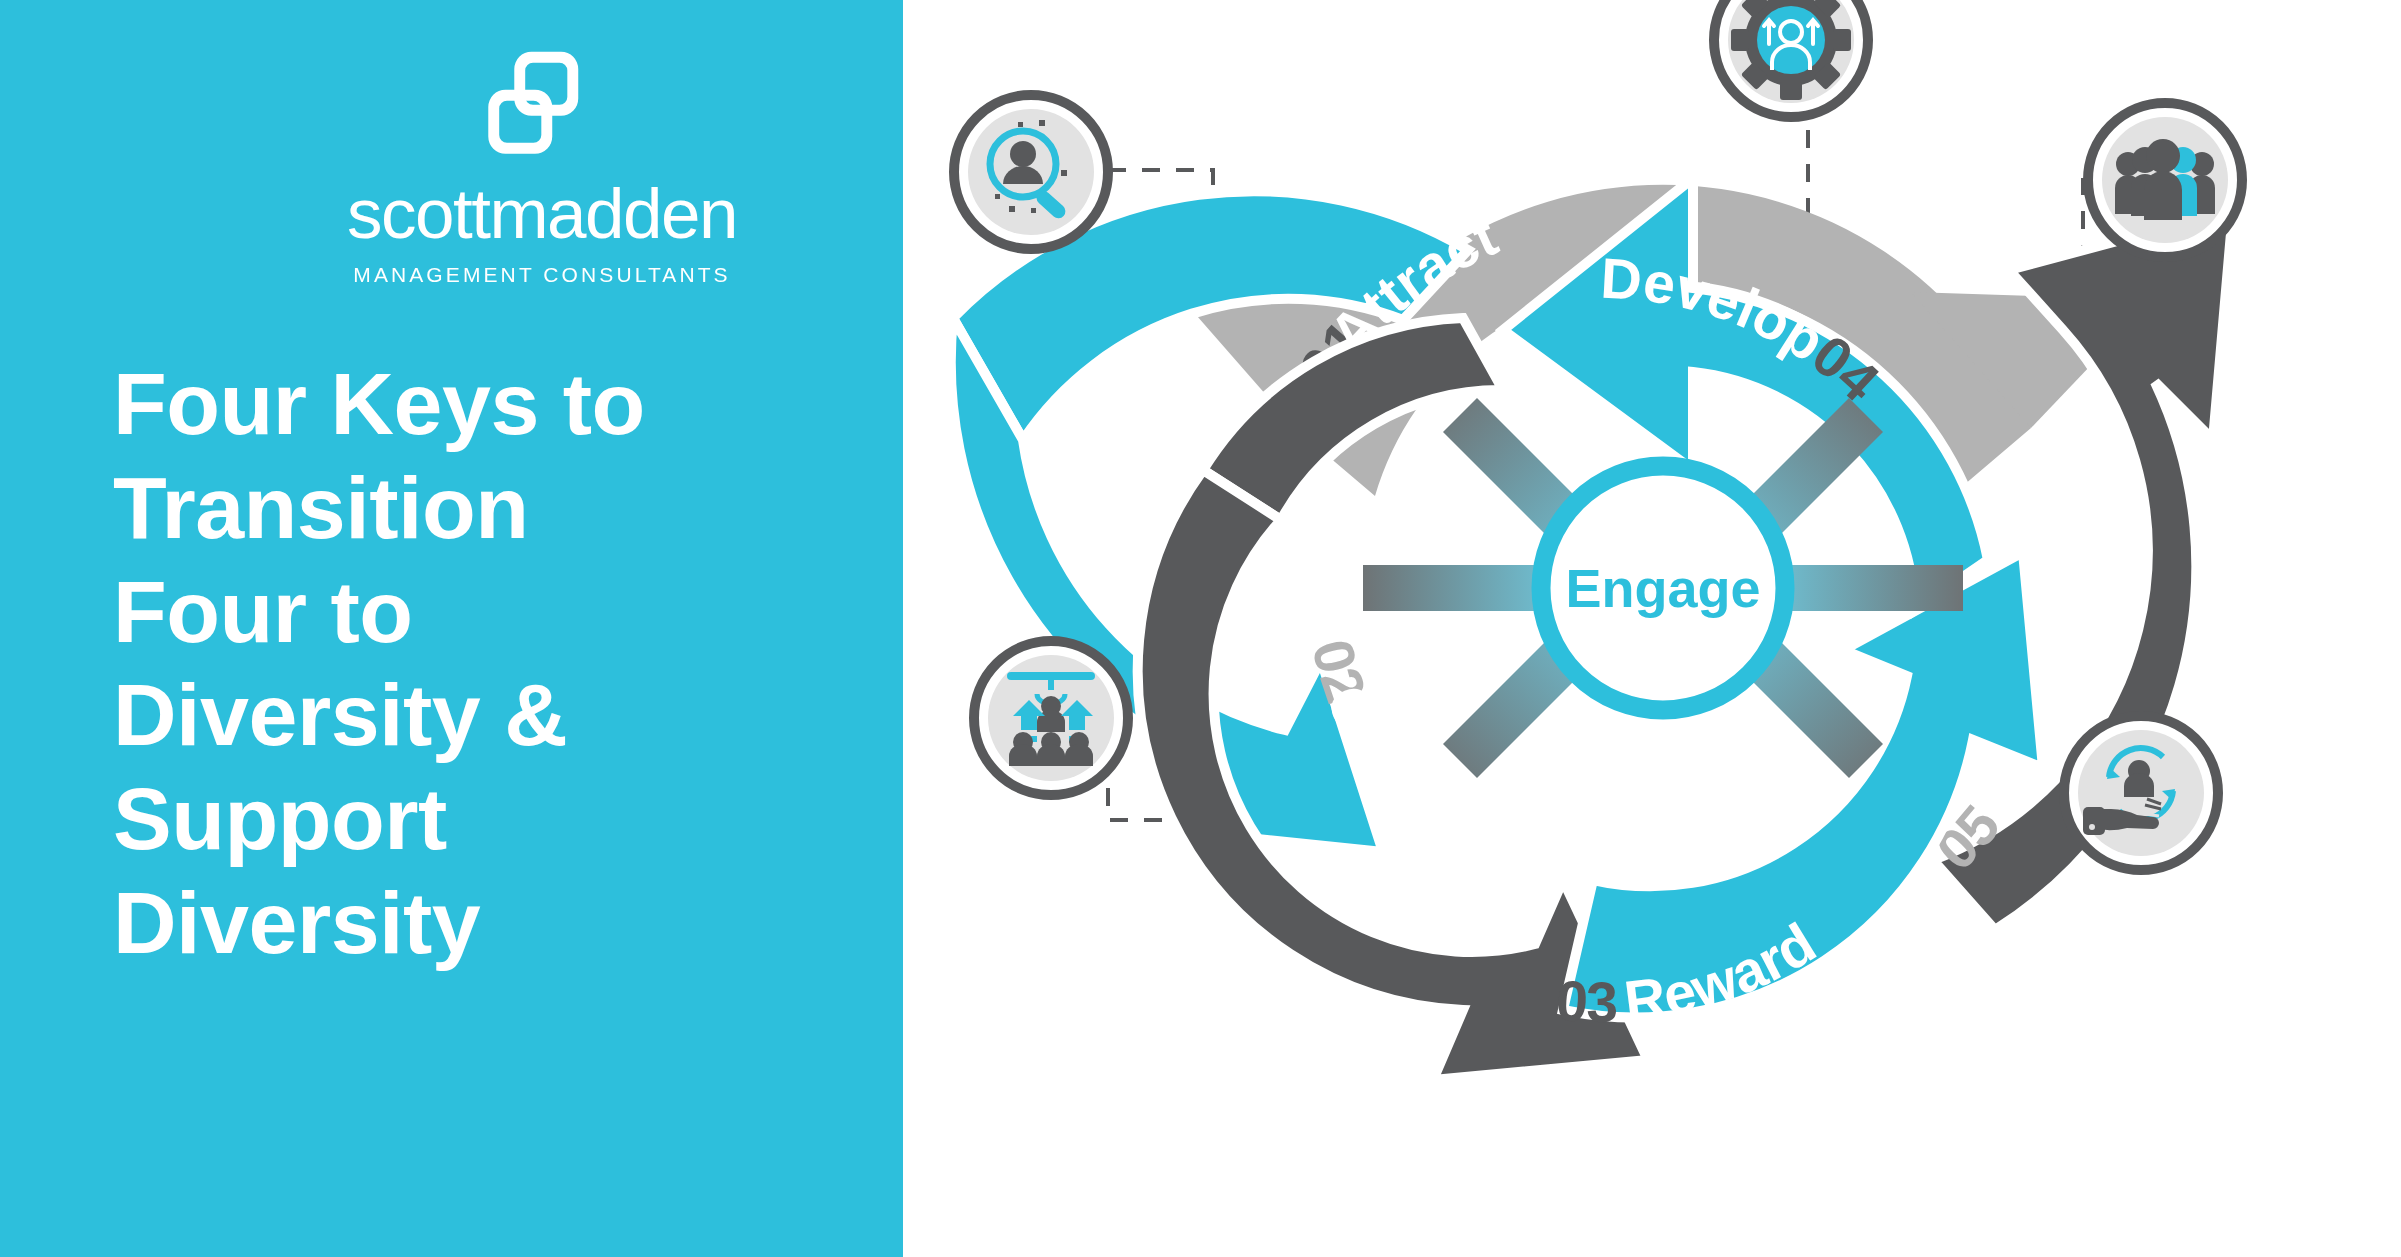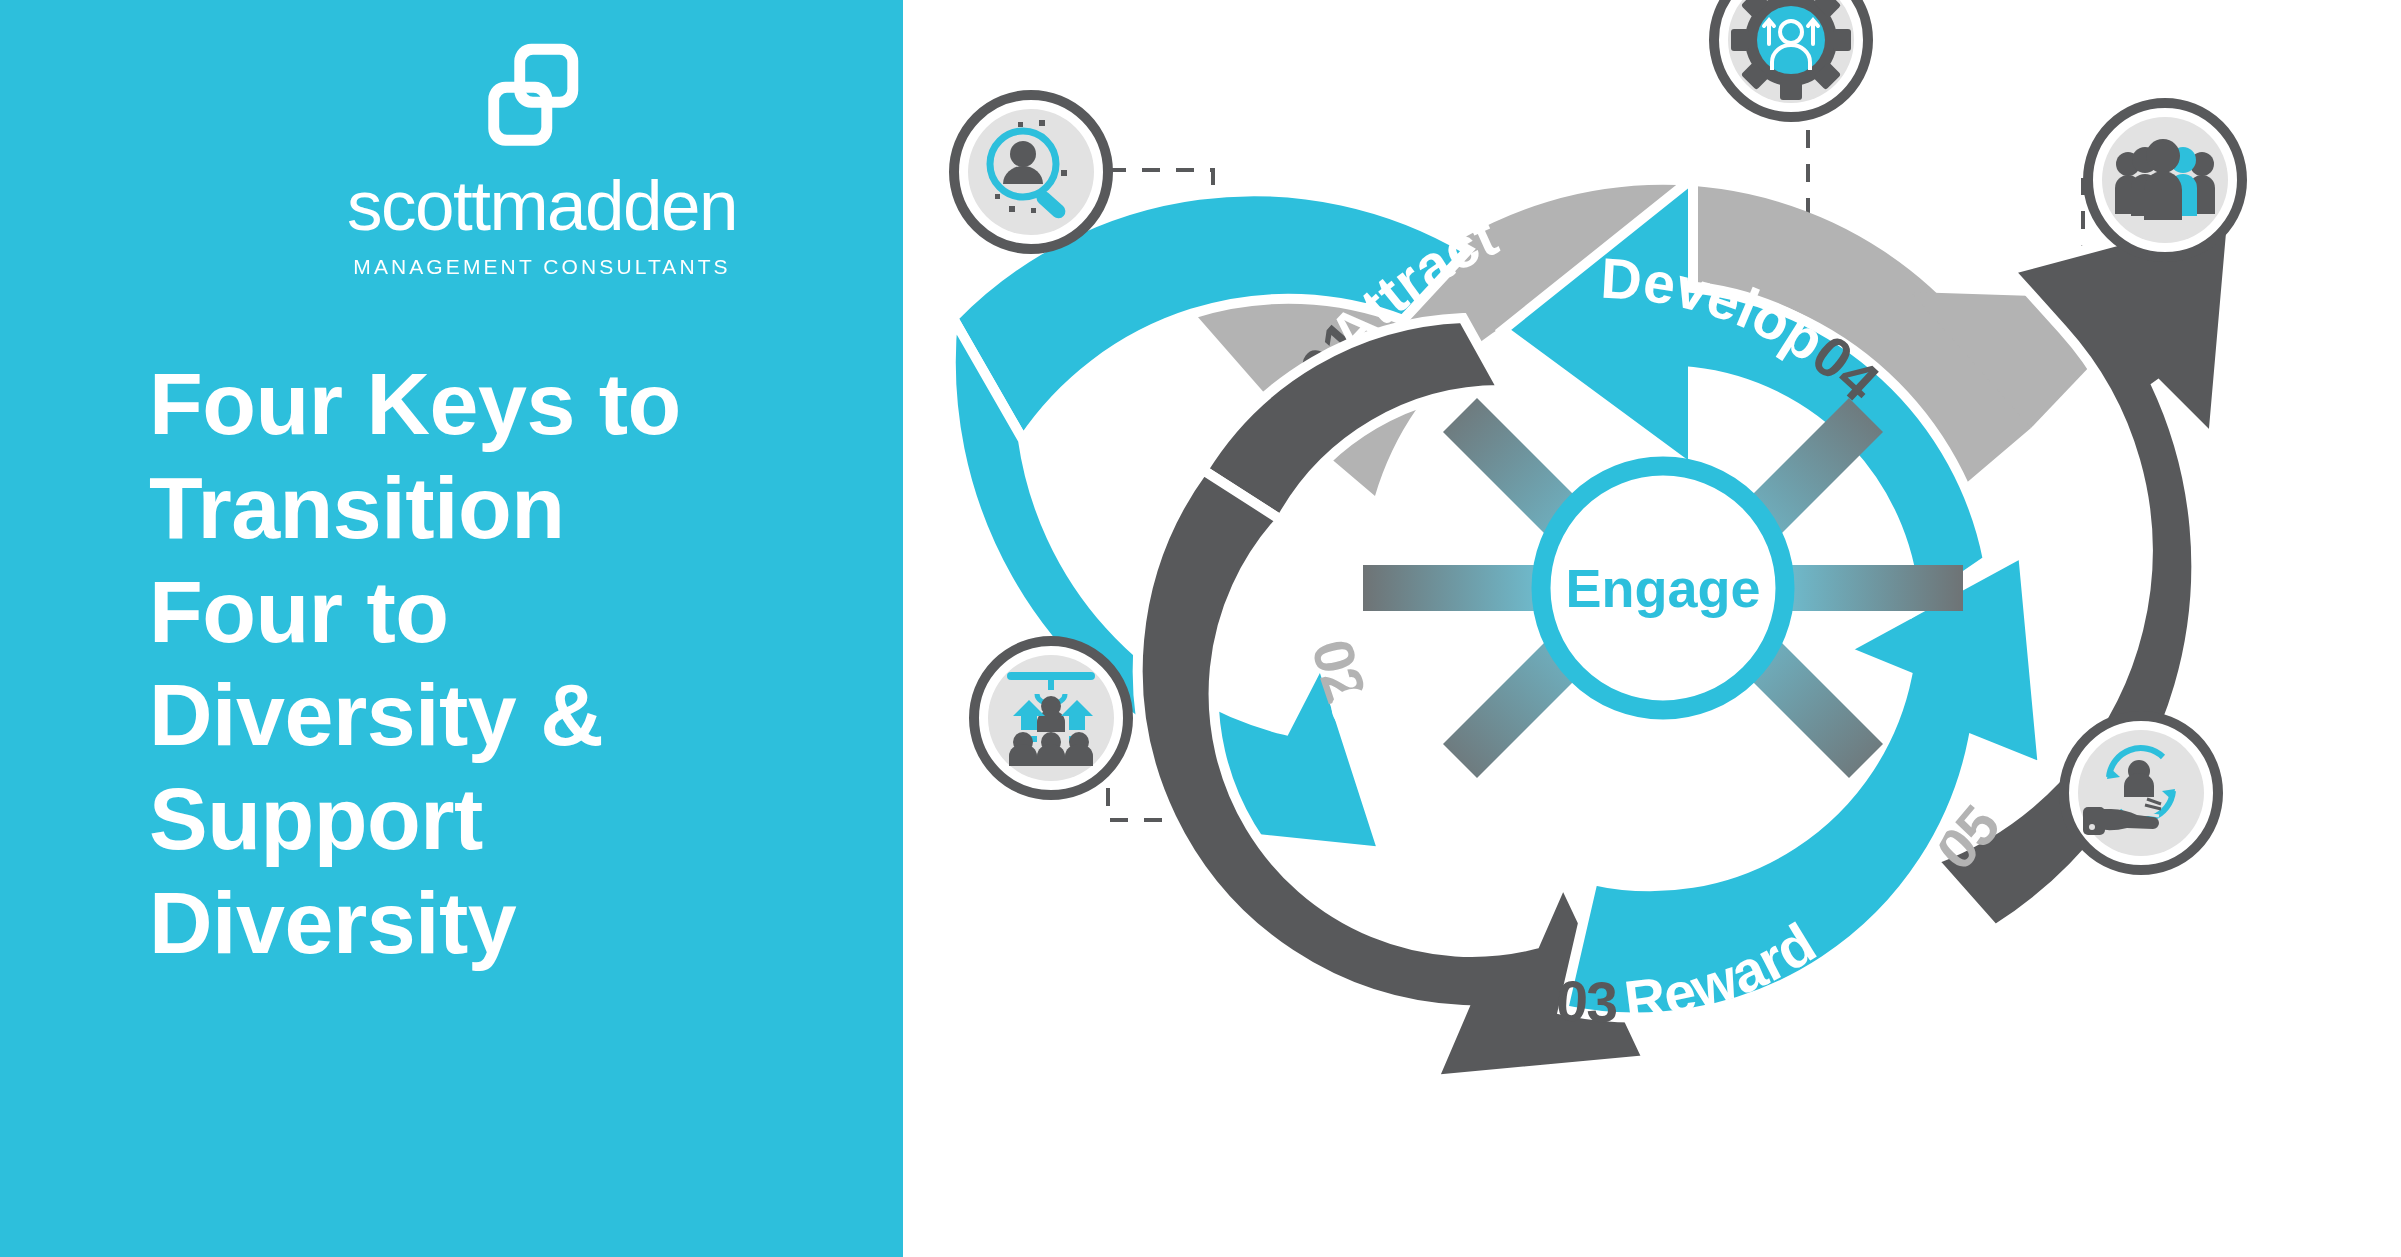--- a/index.html
+++ b/index.html
@@ -1,25 +1,25 @@
 <!DOCTYPE html>
 <html><head>
 <meta charset="utf-8">
 <style>
   html,body{margin:0;padding:0;background:#fff;}
   body{width:2401px;height:1257px;overflow:hidden;font-family:"Liberation Sans",sans-serif;}
   .page{position:relative;width:2401px;height:1257px;background:#ffffff;}
 
   
   .left-panel{position:absolute;left:0;top:0;width:903px;height:1257px;background:#2DBFDC;}
-  .logo-block{position:absolute;left:0;top:40px;width:1084px;text-align:center;}
+  .logo-block{position:absolute;left:0;top:48px;width:1084px;text-align:center;}
   .logo-mark{display:block;margin:0 auto;}
   .logo-word{display:block;margin-top:10px;font-size:71px;font-weight:400;color:#ffffff;letter-spacing:-1.5px;line-height:1;}
   .logo-sub{display:block;margin-top:14px;font-size:21px;font-weight:400;color:#ffffff;letter-spacing:3.1px;}
-  .headline{position:absolute;left:113px;top:352px;width:740px;color:#ffffff;font-size:88px;font-weight:bold;line-height:1.18;letter-spacing:-0.5px;margin-left:36px;}
+  .headline{position:absolute;left:113px;top:352px;width:740px;color:#ffffff;font-size:88px;font-weight:bold;line-height:1.18;letter-spacing:-0.5px;}
 
   
   .diagram{position:absolute;left:903px;top:0;width:1498px;height:1257px;}
   .diagram svg{display:block;width:1498px;height:1257px;}
 
   .lbl{font-family:"Liberation Sans",sans-serif;font-weight:bold;}
 </style>
 </head>
 <body>
 

